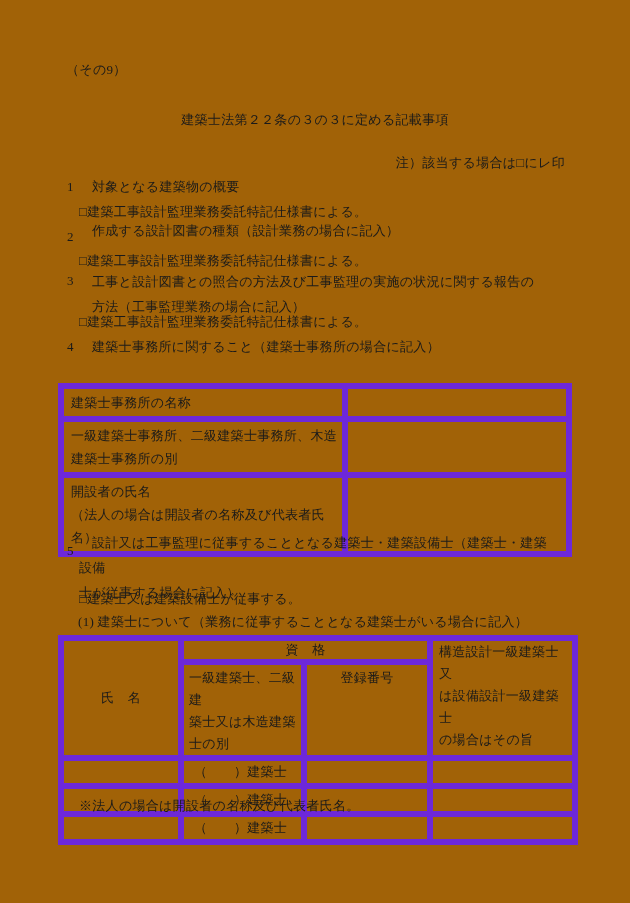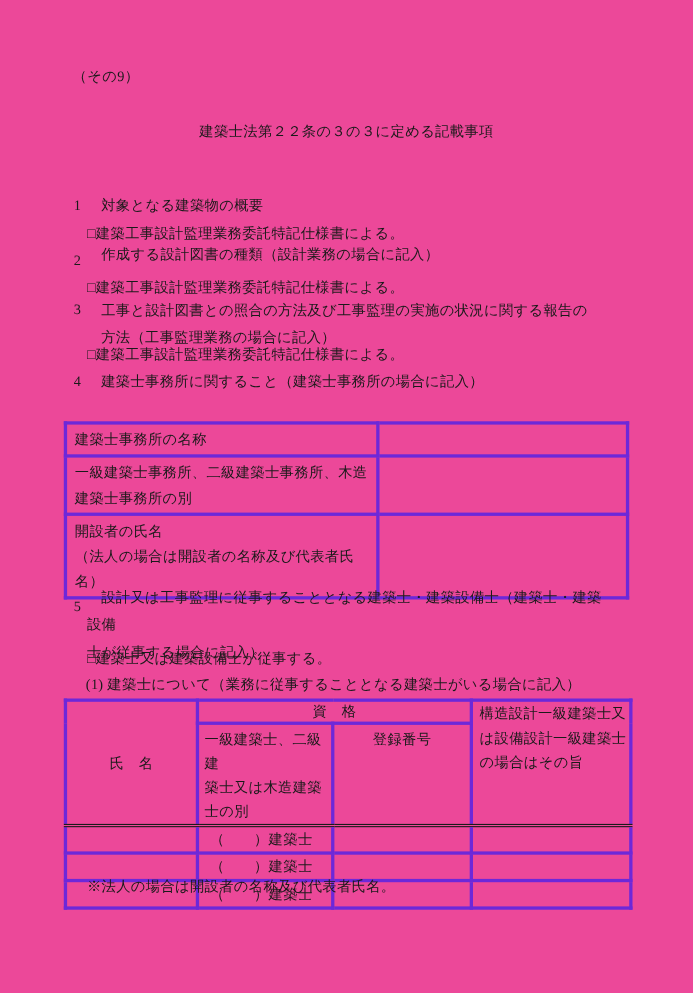--- a/index.html
+++ b/index.html
@@ -5,21 +5,21 @@
   html, body {
     margin: 0;
     padding: 0;
     background: #e8e8e8;
   }
   .page {
     position: relative;
     width: 630px;
     height: 903px;
     margin: 0 auto;
-    background: #ec4899;
+    background: #a16207;
     font-family: "Liberation Serif", "DejaVu Serif", serif;
     font-size: 13px;
     color: #1a1a1a;
     letter-spacing: 0.3px;
     overflow: hidden;
   }
   .abs {
     position: absolute;
     line-height: 20px;
     white-space: nowrap;
@@ -40,21 +40,21 @@
     position: absolute;
     left: 58px;
     border-collapse: collapse;
     table-layout: fixed;
     width: 514px;
     font-size: 13px;
     letter-spacing: 0.3px;
     color: #1a1a1a;
   }
   table.doc-table td {
-    border: 3px solid #6d28d9;
+    border: 6px solid #6d28d9;
     padding: 0;
     overflow: hidden;
   }
 
   
   .t1 { top: 383px; }
   .t1 td.lbl { padding: 2px 3px 2px 7px; line-height: 23px; vertical-align: middle; white-space: pre-line; }
   .t1 tr.r1 { height: 30px; }
   .t1 tr.r2 { height: 30px; }
   .t1 tr.r3 { height: 50px; }
@@ -75,20 +75,21 @@
 </style>
 </head>
 <body>
 
 <div class="page">
 
   <div class="abs corner">（その9）</div>
 
   <div class="abs doc-title">建築士法第２２条の３の３に定める記載事項</div>
 
+  <div class="abs check-note">注）該当する場合は□にレ印</div>
 
   <div class="abs num" style="top:177px">1</div>
   <div class="abs itext" style="top:177px">対象となる建築物の概要</div>
   <div class="abs cbox" style="top:202px">□建築工事設計監理業務委託特記仕様書による。</div>
 
   <div class="abs num" style="top:227px">2</div>
   <div class="abs itext" style="top:221px">作成する設計図書の種類（設計業務の場合に記入）</div>
   <div class="abs cbox" style="top:251px">□建築工事設計監理業務委託特記仕様書による。</div>
 
   <div class="abs num" style="top:271px">3</div>

